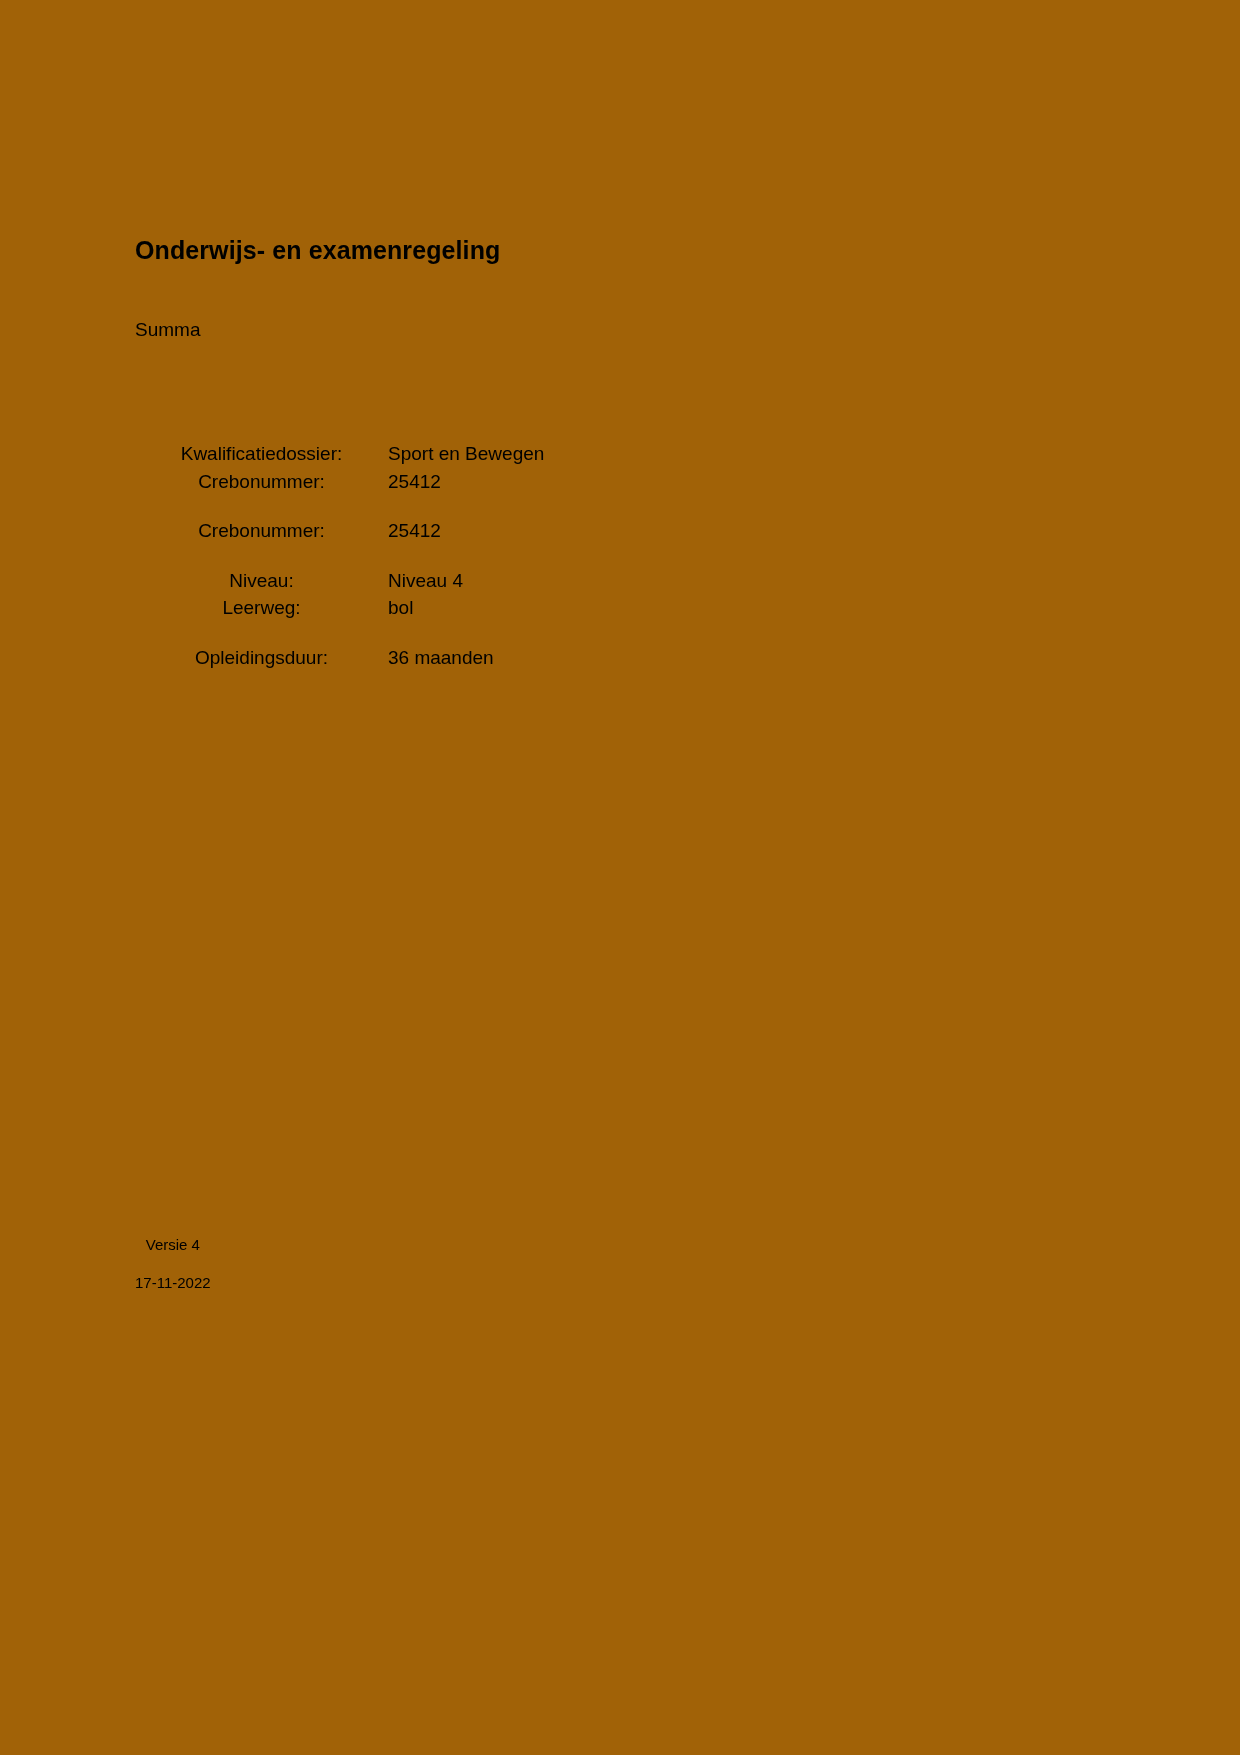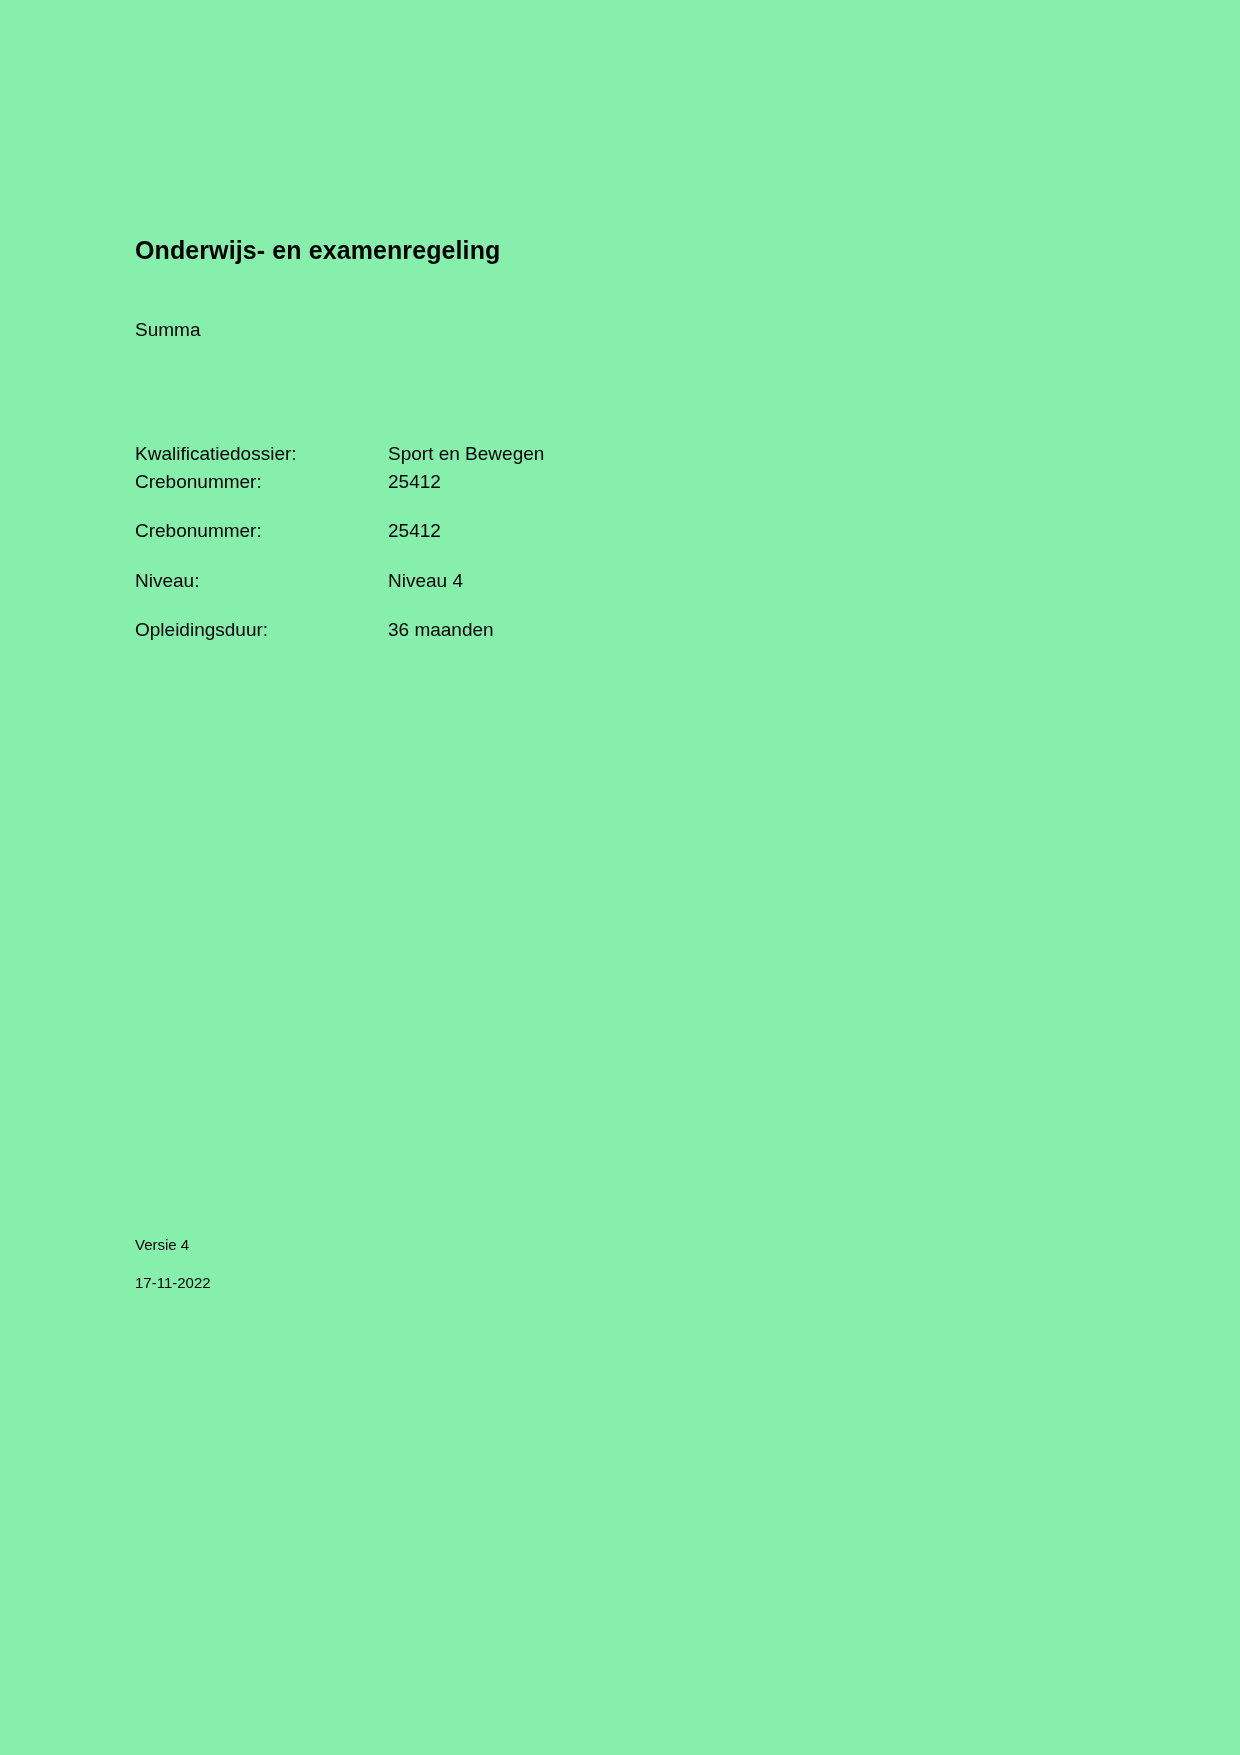--- a/index.html
+++ b/index.html
@@ -11,21 +11,22 @@
     width: 1240px;
     height: 1755px;
     position: relative;
     font-family: "Liberation Sans", sans-serif;
     color: #000000;
     -webkit-font-smoothing: antialiased;
   }
   .page {
     position: absolute;
     inset: 0;
-    background: #86efac;
+    background: #a16207;
+    text-align: center;
   }
   .doc-title {
     position: absolute;
     left: 135px;
     top: 218px;
     font-size: 25px;
     font-weight: bold;
     letter-spacing: 0.1px;
     line-height: 1.2;
   }
@@ -100,20 +101,24 @@
         <div class="meta-label">Crebonummer:</div>
         <div class="meta-value">25412</div>
       </div>
     </div>
 
     <div class="meta-group">
       <div class="meta-row">
         <div class="meta-label">Niveau:</div>
         <div class="meta-value">Niveau 4</div>
       </div>
+      <div class="meta-row">
+        <div class="meta-label">Leerweg:</div>
+        <div class="meta-value">bol</div>
+      </div>
     </div>
 
     <div class="meta-group">
       <div class="meta-row">
         <div class="meta-label">Opleidingsduur:</div>
         <div class="meta-value">36 maanden</div>
       </div>
     </div>
 
   </div>

